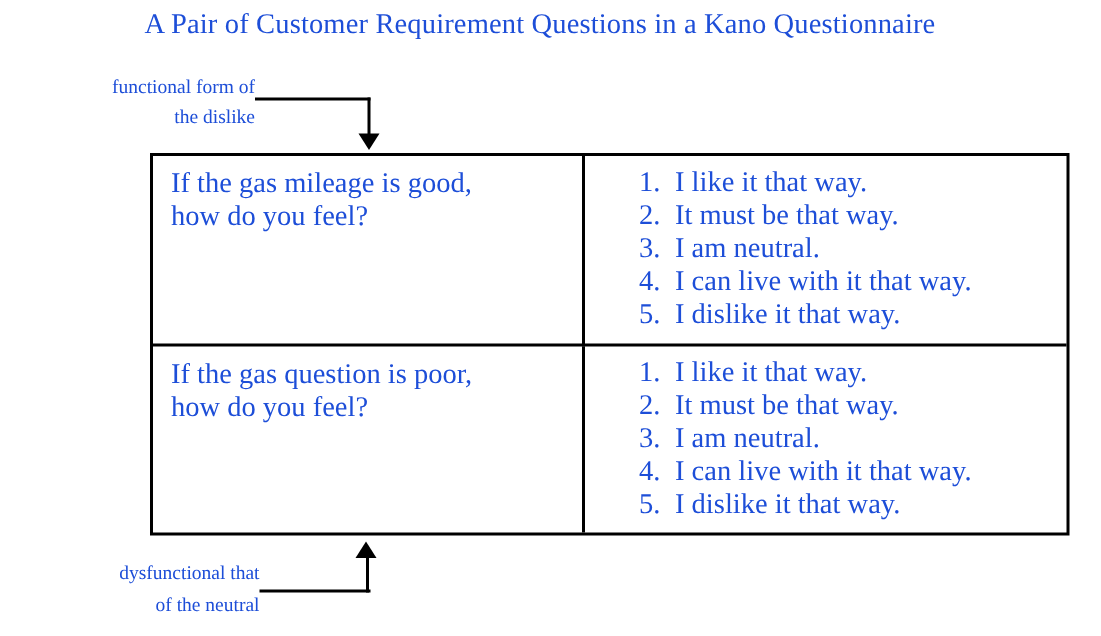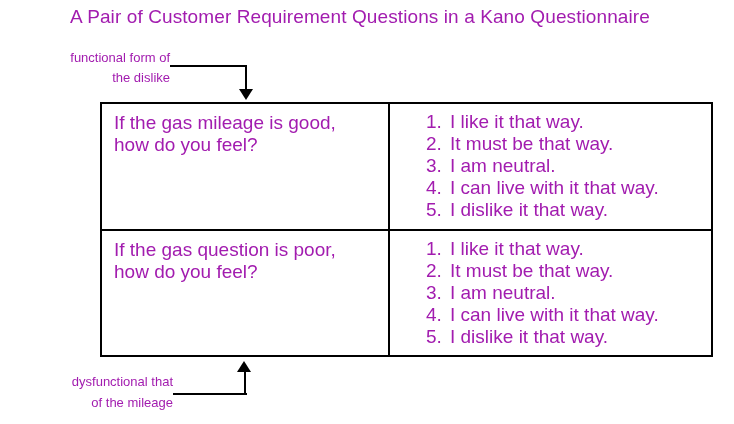--- a/index.html
+++ b/index.html
@@ -5,22 +5,22 @@
   html, body {
     margin: 0;
     padding: 0;
     background: #ffffff;
   }
   .canvas {
     position: relative;
     width: 734px;
     height: 424px;
     background: #ffffff;
-    font-family: Liberation Sans, sans-serif;
-    color: #a21caf;
+    font-family: Liberation Serif, serif;
+    color: #1d4ed8;
     overflow: hidden;
   }
   .fig-title {
     position: absolute;
     top: 6px;
     left: 0;
     width: 720px;
     text-align: center;
     font-size: 19px;
     letter-spacing: 0.1px;
@@ -178,19 +178,19 @@
       <div class="opt">
         <span class="opt-num">5.</span>
         <span>I dislike it that way.</span>
       </div>
     </div>
 
   </div>
 
   <div class="side-label label-dysfunctional">
     <div>dysfunctional that</div>
-    <div>of the mileage</div>
+    <div>of the neutral</div>
   </div>
   <div class="line hline-bottom"></div>
   <div class="line vline-bottom"></div>
   <div class="arrowhead arrowhead-up"></div>
 
 </div>
 
 </body></html>

